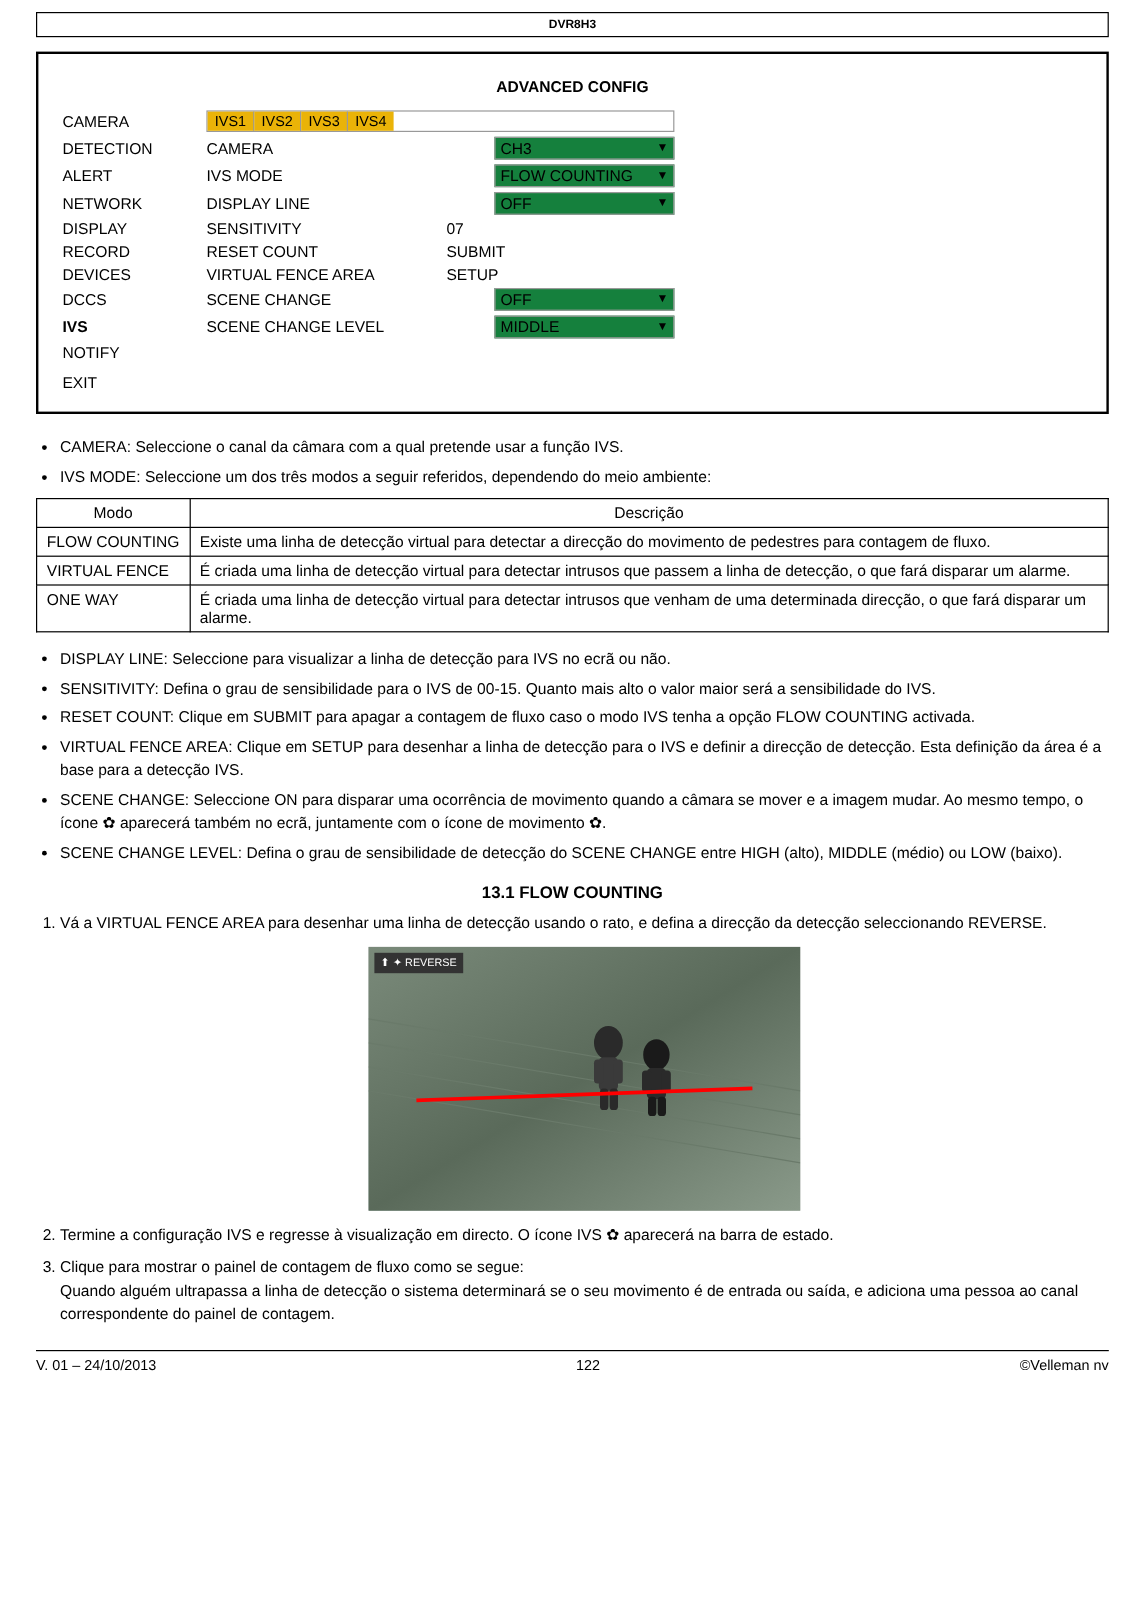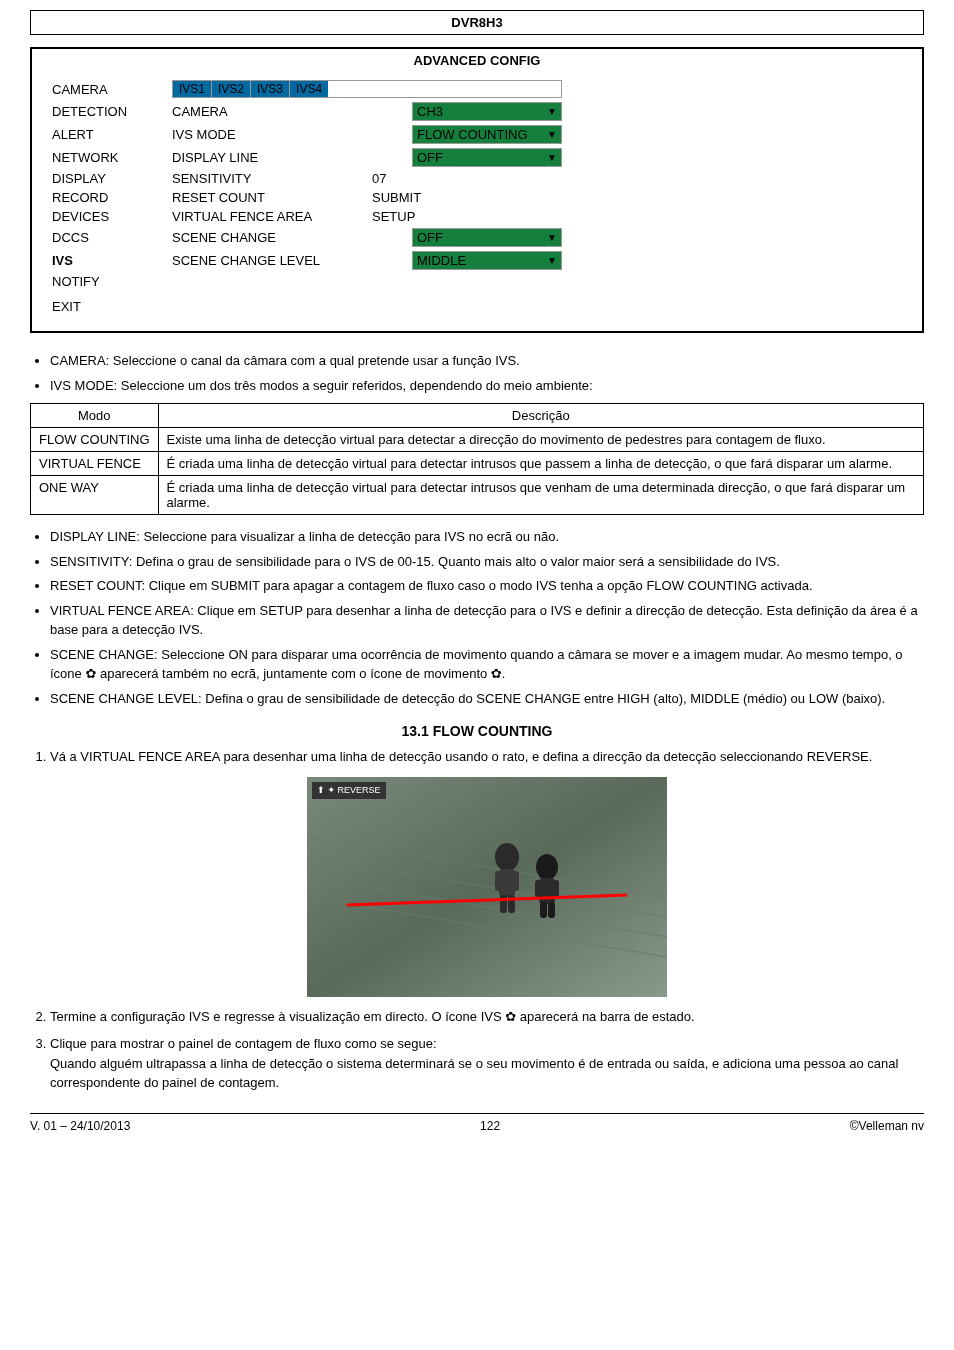--- a/index.html
+++ b/index.html
@@ -10,30 +10,30 @@
       color: #000;
       width: 954px;
       min-height: 1350px;
       padding: 10px 30px 20px 30px;
     }
 
     
     .page-header {
       text-align: center;
       font-weight: bold;
-      font-size: 13px;
+      font-size: 10px;
       border: 1px solid #000;
       padding: 4px;
       margin-bottom: 12px;
     }
 
     
     .advanced-config-box {
       border: 2px solid #000;
-      padding: 4px 15px 15px 15px;
+      padding: 20px 15px 15px 15px;
       margin-bottom: 18px;
     }
     .advanced-config-title {
       text-align: center;
       font-weight: bold;
       font-size: 13px;
       margin-bottom: 10px;
     }
 
     
@@ -62,21 +62,21 @@
 
     
     .ivs-tabs {
       display: flex;
       border: 1px solid #999;
     }
     .ivs-tab {
       border-right: 1px solid #999;
       padding: 1px 6px;
       font-size: 12px;
-      background: #0369a1;
+      background: #eab308;
     }
     .ivs-tab:last-child { border-right: none; }
 
     
     .dropdown-cell {
       display: flex;
       align-items: center;
       justify-content: space-between;
       border: 1px solid #999;
       padding: 1px 4px;

